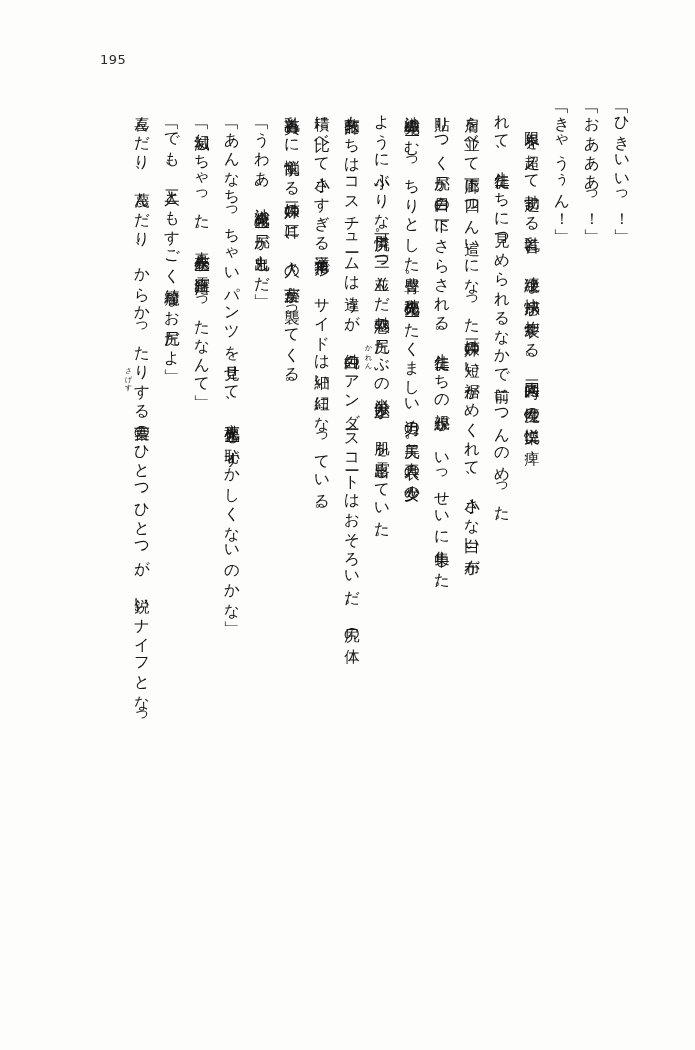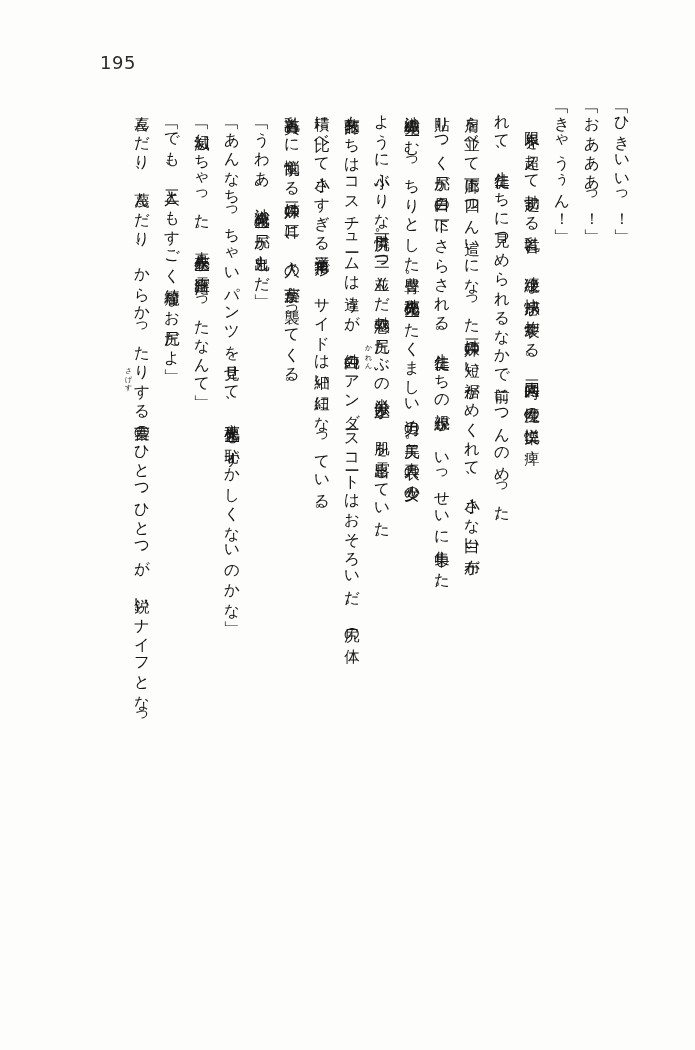--- a/index.html
+++ b/index.html
@@ -17,21 +17,21 @@
   }
   .page {
     position: absolute;
     inset: 0;
     background: #fdfdfc;
   }
   .page-number {
     position: absolute;
     top: 52px;
     left: 100px;
-    font-size: 18px;
+    font-size: 13px;
     letter-spacing: 0.5px;
     color: #2a2a2a;
     font-family: "DejaVu Sans", "Liberation Sans", sans-serif;
   }
   .text-block {
     position: absolute;
     top: 104px;
     left: 58px;
     right: 58px;
     height: 880px;

